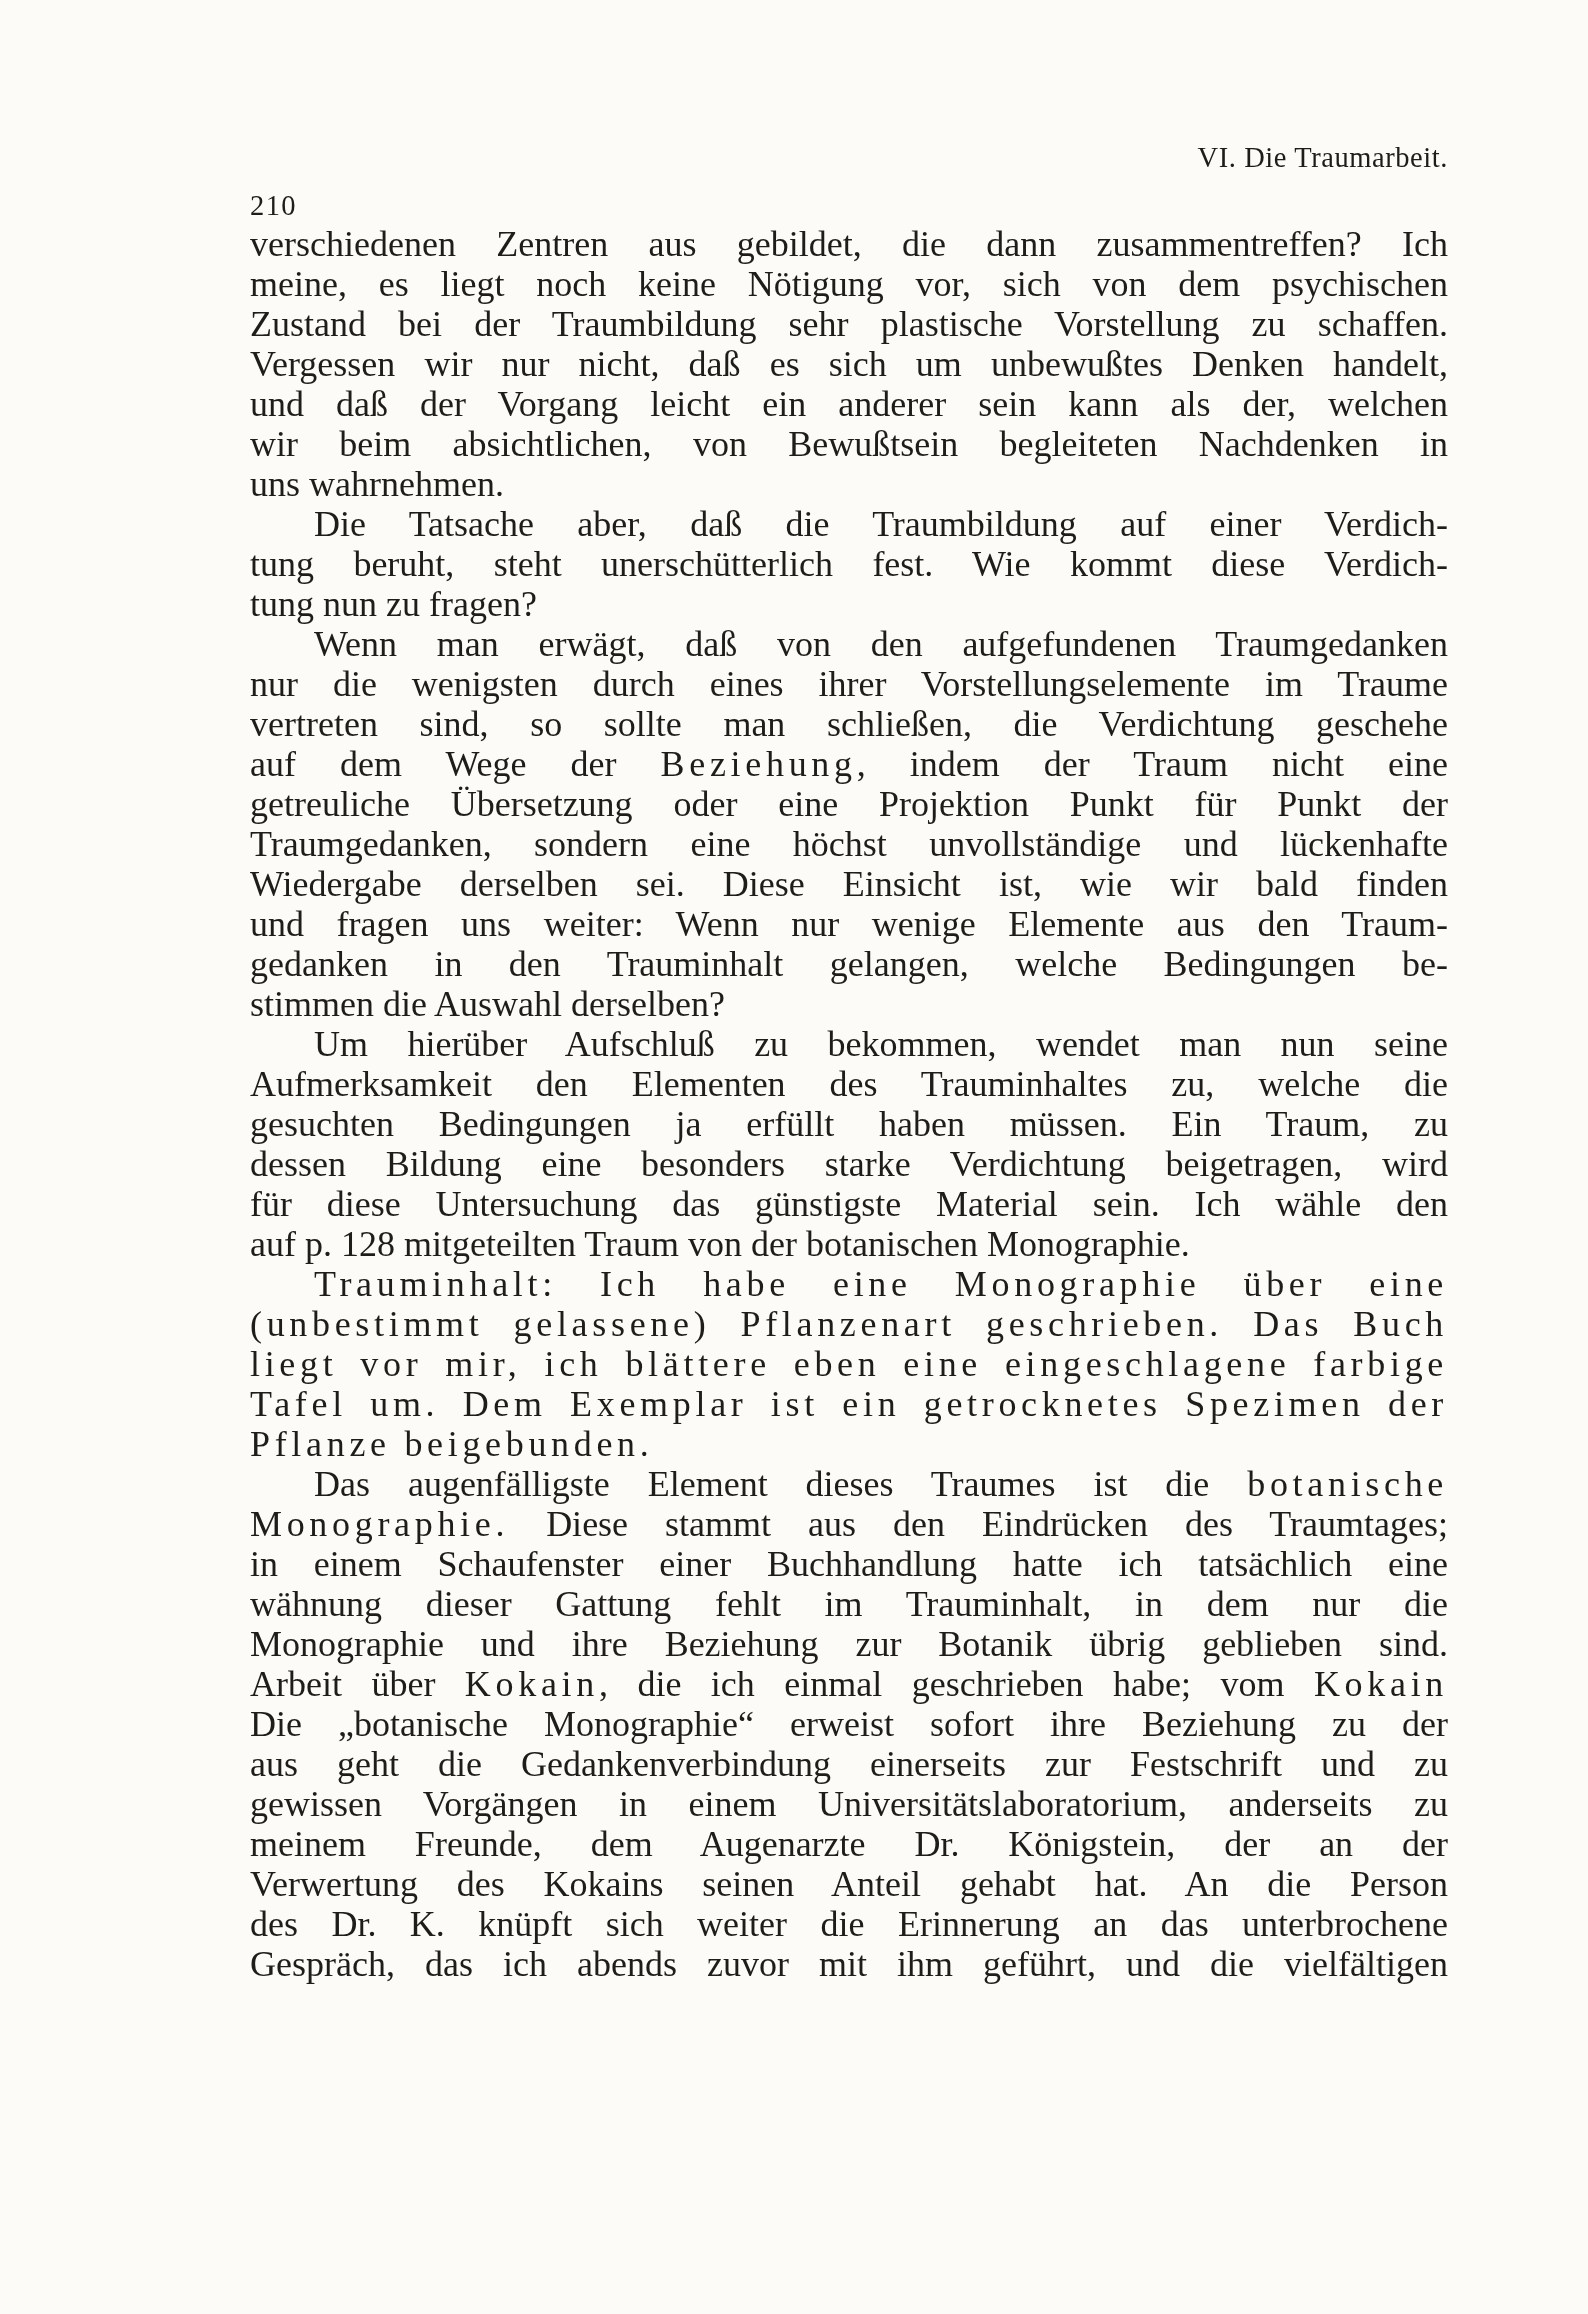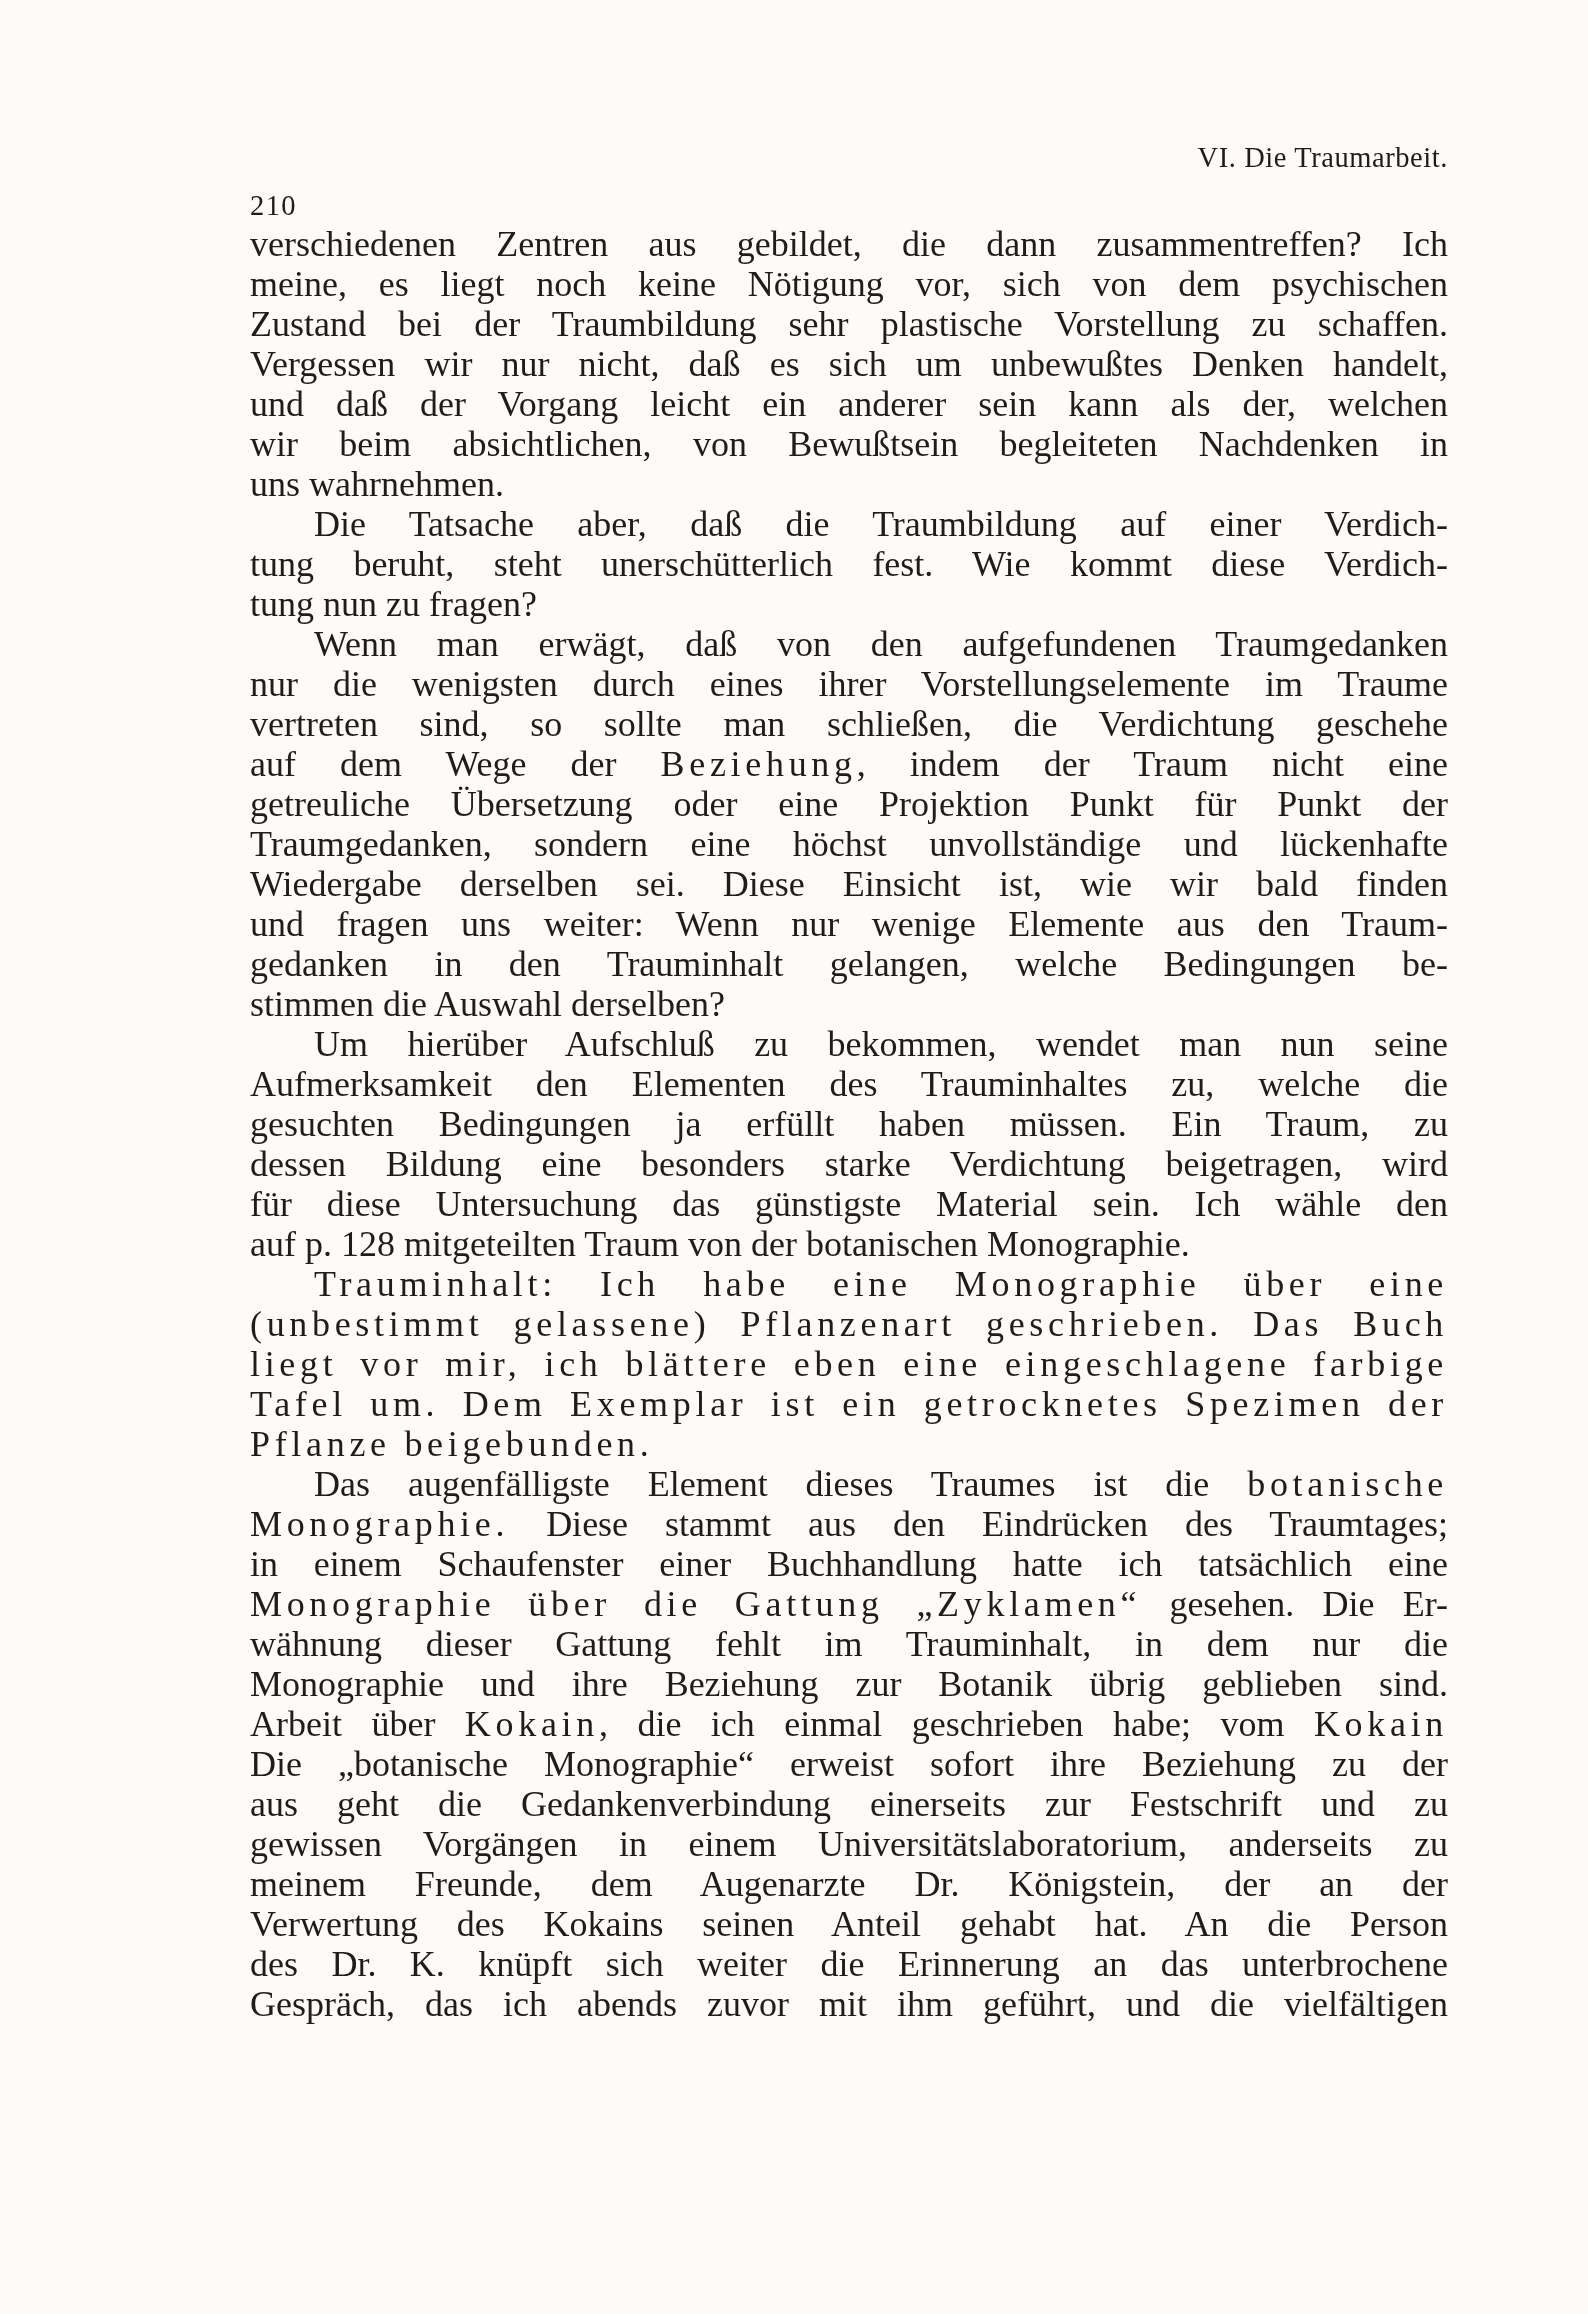--- a/index.html
+++ b/index.html
@@ -92,21 +92,20 @@
         <div class="line indent"><span class="gesperrt">Trauminhalt: Ich habe eine Monographie über eine</span></div>
         <div class="line"><span class="gesperrt">(unbestimmt gelassene) Pflanzenart geschrieben. Das Buch</span></div>
         <div class="line"><span class="gesperrt">liegt vor mir, ich blättere eben eine eingeschlagene farbige</span></div>
         <div class="line"><span class="gesperrt">Tafel um. Dem Exemplar ist ein getrocknetes Spezimen der</span></div>
         <div class="line last"><span class="gesperrt">Pflanze beigebunden.</span></div>
       </div>
       <div class="paragraph">
         <div class="line indent"><span class="plain">Das augenfälligste Element dieses Traumes ist die </span><span class="gesperrt">botanische</span></div>
         <div class="line"><span class="gesperrt">Monographie.</span><span class="plain"> Diese stammt aus den Eindrücken des Traumtages;</span></div>
         <div class="line"><span class="plain">in einem Schaufenster einer Buchhandlung hatte ich tatsächlich eine</span></div>
-        <div class="line"><span class="gesperrt">Monographie über die Gattung „Zyklamen“</span><span class="plain"> gesehen. Die Er-</span></div>
         <div class="line"><span class="plain">wähnung dieser Gattung fehlt im Trauminhalt, in dem nur die</span></div>
         <div class="line"><span class="plain">Monographie und ihre Beziehung zur Botanik übrig geblieben sind.</span></div>
         <div class="line"><span class="plain">Arbeit über </span><span class="gesperrt">Kokain</span><span class="plain">, die ich einmal geschrieben habe; vom </span><span class="gesperrt">Kokain</span></div>
         <div class="line"><span class="plain">Die „botanische Monographie“ erweist sofort ihre Beziehung zu der</span></div>
         <div class="line"><span class="plain">aus geht die Gedankenverbindung einerseits zur Festschrift und zu</span></div>
         <div class="line"><span class="plain">gewissen Vorgängen in einem Universitätslaboratorium, anderseits zu</span></div>
         <div class="line"><span class="plain">meinem Freunde, dem Augenarzte Dr. Königstein, der an der</span></div>
         <div class="line"><span class="plain">Verwertung des Kokains seinen Anteil gehabt hat. An die Person</span></div>
         <div class="line"><span class="plain">des Dr. K. knüpft sich weiter die Erinnerung an das unterbrochene</span></div>
         <div class="line"><span class="plain">Gespräch, das ich abends zuvor mit ihm geführt, und die vielfältigen</span></div>

